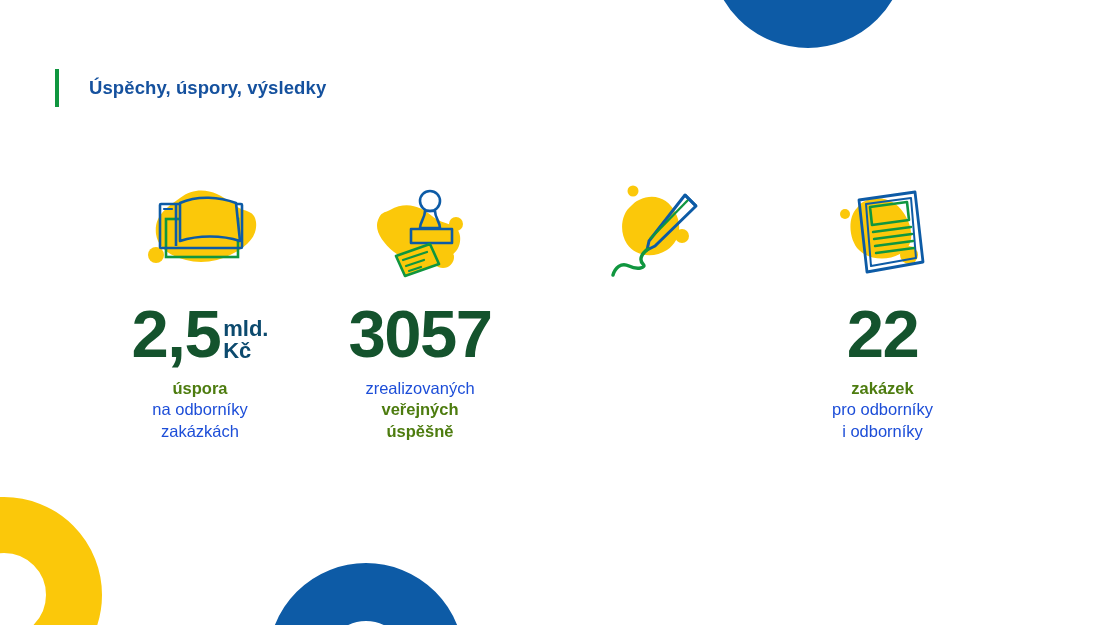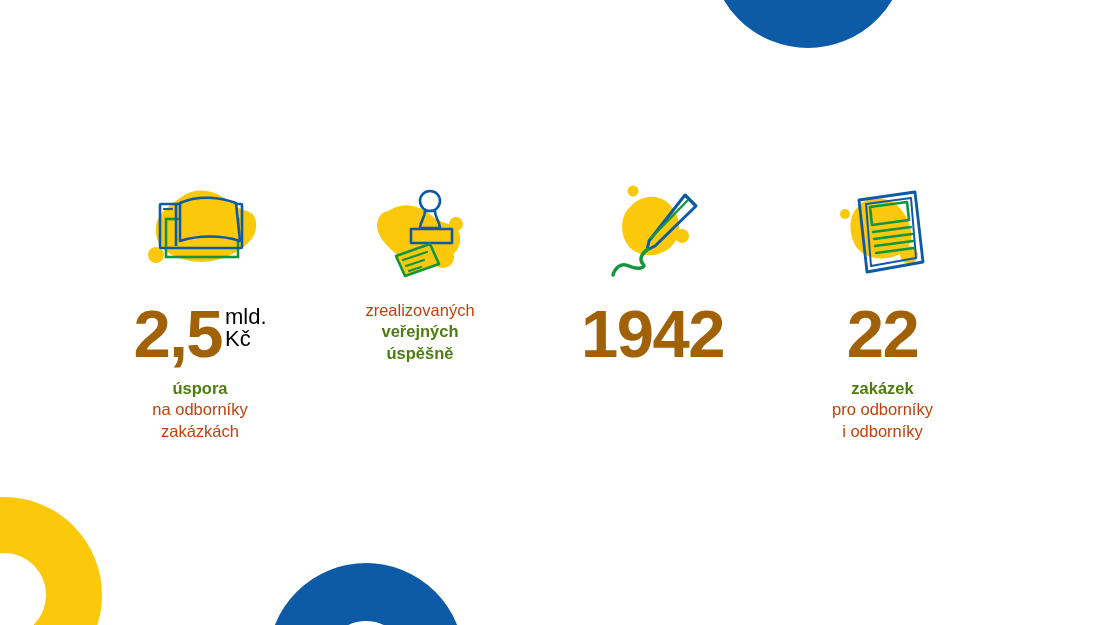--- a/index.html
+++ b/index.html
@@ -110,68 +110,72 @@
 
   .value-row {
     display: flex;
     align-items: flex-start;
     justify-content: center;
     margin-top: 14px;
   }
   .value {
     font-size: 67px;
     font-weight: bold;
-    color: #a16207;
+    color: #14532d;
     line-height: 0.95;
     letter-spacing: -1.5px;
   }
   .unit {
     font-size: 22px;
-    font-weight: normal;
-    color: #000000;
+    font-weight: bold;
+    color: #0c4a6e;
     line-height: 1.02;
     text-align: left;
     margin-left: 3px;
-    margin-top: 4px;
+    margin-top: 16px;
     white-space: nowrap;
   }
 
   .caption {
     margin-top: 12px;
     font-size: 16.5px;
     line-height: 1.3;
     color: #4e7c96;
   }
   .caption .strong {
     font-weight: bold;
     color: #4d7c0f;
     text-align: right;
   }
   .caption .soft {
-    color: #c2410c;
+    color: #1d4ed8;
   }
 </style>
 </head>
 <body>
 
 <div id="slide">
 
   <div class="ring ring-top-blue"></div>
   <div class="ring ring-bottom-yellow"></div>
   <div class="ring ring-bottom-blue"></div>
   <div class="ring ring-right-green"></div>
 
   <div class="logo">
     <svg viewBox="0 0 50 54" width="50" height="54">
       <path d="M 9 27 A 16 16 0 0 1 41 27" fill="none" stroke="#fbc80a" stroke-width="5.5" stroke-linecap="round"></path>
       <path d="M 41 27 A 16 16 0 0 1 30 42 L 25 50 L 20 42 A 16 16 0 0 1 9 27" fill="none" stroke="#10963f" stroke-width="5.5" stroke-linejoin="round" stroke-linecap="round"></path>
       <text x="25" y="32" font-family="'Liberation Sans', sans-serif" font-size="16" font-weight="bold" fill="#0d5ba6" text-anchor="middle">CN</text>
     </svg>
   </div>
 
+  <div class="title-row">
+    <div class="title-bar"></div>
+    <div class="title-text">Úspěchy, úspory, výsledky</div>
+  </div>
 
   <div class="stats">
 
     <div class="stat stat-0">
       <div class="icon-wrap">
         <svg viewBox="0 0 120 104" width="120" height="104">
           <path d="M40 16 C58 2 78 10 90 20 C104 32 114 26 116 40 C118 56 104 66 92 72
                    C78 80 60 82 46 78 C30 74 18 66 16 52 C14 34 26 26 40 16 Z" fill="#fbc80a"></path>
           <circle cx="16" cy="73" r="8" fill="#fbc80a"></circle>
           <rect x="26" y="37" width="72" height="38" fill="none" stroke="#10963f" stroke-width="2.6"></rect>
@@ -204,42 +208,42 @@
           <circle cx="83" cy="75" r="11" fill="#fbc80a"></circle>
           <circle cx="70" cy="19" r="10" fill="none" stroke="#0d5ba6" stroke-width="2.6"></circle>
           <path d="M65 29 C65 36 60 40 60 46 L80 46 C80 40 75 36 75 29 Z" fill="none" stroke="#0d5ba6" stroke-width="2.6" stroke-linejoin="round"></path>
           <path d="M51 47 L92 47 L92 61 L51 61 Z" fill="#fbc80a" stroke="#0d5ba6" stroke-width="2.6" stroke-linejoin="round"></path>
           <path d="M36 74 L70 62 L79 82 L45 94 Z" fill="#fbc80a" stroke="#10963f" stroke-width="2.6" stroke-linejoin="round"></path>
           <path d="M43 78 L67 70" stroke="#10963f" stroke-width="2.2" stroke-linecap="round"></path>
           <path d="M46 84 L64 78" stroke="#10963f" stroke-width="2.2" stroke-linecap="round"></path>
           <path d="M49 89 L61 85" stroke="#10963f" stroke-width="2.2" stroke-linecap="round"></path>
         </svg>
       </div>
+      <div class="value-row">
+        <span class="value">3057</span>
+      </div>
       <div class="caption">
         <span class="soft">zrealizovaných</span><br>
         <span class="strong">veřejných</span><br>
         <span class="strong">úspěšně</span>
       </div>
     </div>
 
     <div class="stat stat-2">
       <div class="icon-wrap">
         <svg viewBox="0 0 120 104" width="120" height="104">
           <path d="M46 18 C62 10 76 18 82 30 C90 44 86 60 74 68 C60 77 42 74 34 62
                    C26 50 28 32 38 24 C41 21 43 19 46 18 Z" fill="#fbc80a"></path>
           <circle cx="40" cy="9" r="5.5" fill="#fbc80a"></circle>
           <circle cx="89" cy="54" r="7" fill="#fbc80a"></circle>
           <path d="M92 13 L103 24 L62 64 L54 68 L56 59 Z" fill="none" stroke="#0d5ba6" stroke-width="3" stroke-linejoin="round"></path>
           <path d="M96 17 L57 57" stroke="#10963f" stroke-width="2.4"></path>
           <path d="M92 13 L103 24" stroke="#0d5ba6" stroke-width="3"></path>
           <path d="M55 67 C48 72 46 78 50 82 C54 86 44 88 36 84 C28 80 22 86 20 93" fill="none" stroke="#10963f" stroke-width="3.4" stroke-linecap="round"></path>
         </svg>
-      </div>
-      <div class="value-row">
-        <span class="value">1942</span>
       </div>
     </div>
 
     <div class="stat stat-3">
       <div class="icon-wrap">
         <svg viewBox="0 0 120 104" width="120" height="104">
           <path d="M40 20 C56 12 72 18 80 30 C90 44 92 62 80 70 C66 80 46 78 36 68
                    C26 58 24 36 34 26 C36 23 38 21 40 20 Z" fill="#fbc80a"></path>
           <circle cx="22" cy="32" r="5" fill="#fbc80a"></circle>
           <circle cx="86" cy="73" r="9" fill="#fbc80a"></circle>

